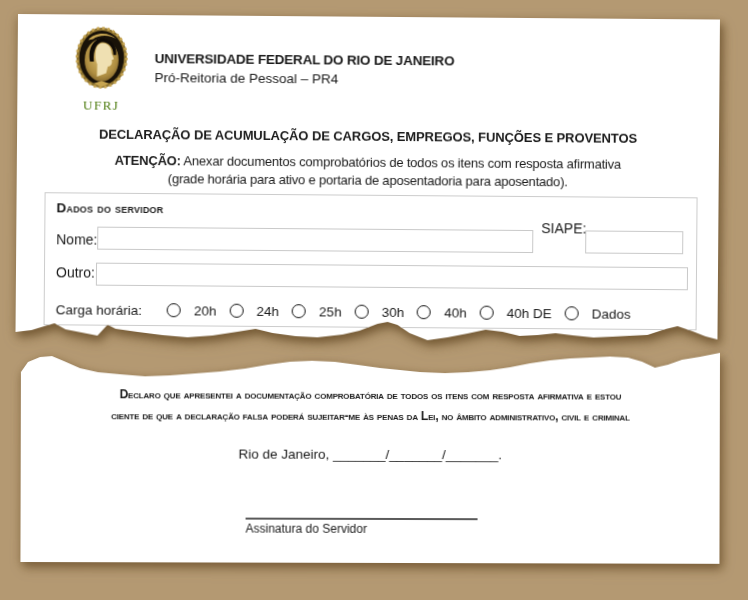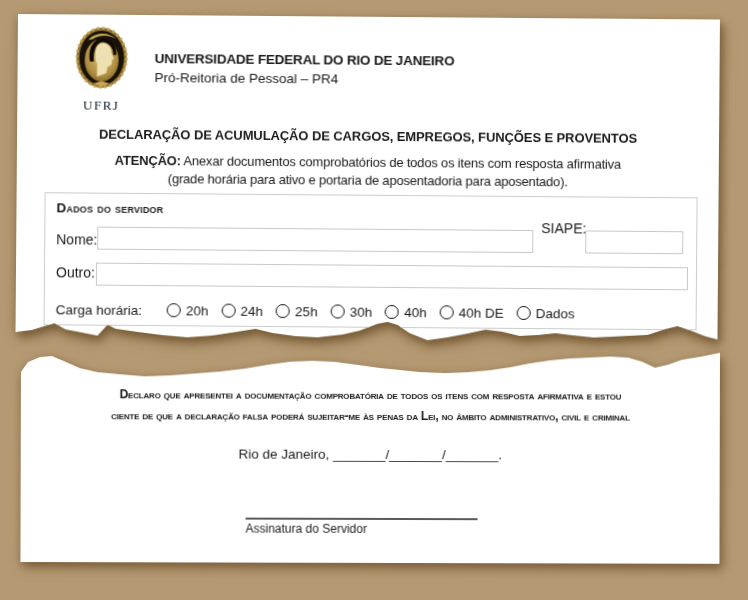--- a/index.html
+++ b/index.html
@@ -23,42 +23,42 @@
   }
   .paper{position:absolute;inset:0;background:#ffffff;}
   .paper.top-sheet{
     clip-path:polygon(0px 0px,702px 0px,702px 320px,690px 317px,677px 312px,662px 307px,650px 310px,632px 316px,614px 317px,597px 318px,578px 319px,557px 317px,540px 315px,522px 317px,504px 318px,487px 314px,470px 312px,452px 316px,432px 320px,412px 323px,394px 316px,382px 308px,372px 305px,362px 307px,344px 314px,327px 318px,302px 321px,280px 320px,257px 317px,240px 313px,222px 316px,197px 320px,172px 322px,147px 320px,122px 317px,100px 314px,92px 310px,82px 321px,66px 318px,50px 315px,39px 309px,32px 311px,16px 316px,0px 318px);
   }
   .paper.bottom-sheet{
     clip-path:polygon(0px 22px,7px 12px,19px 7px,31px 6px,43px 11px,59px 18px,77px 22px,99px 24px,124px 26px,149px 25px,174px 23px,199px 21px,224px 18px,247px 14px,269px 11px,291px 10px,314px 11px,337px 14px,359px 17px,379px 19px,399px 21px,424px 22px,447px 21px,469px 19px,489px 16px,509px 12px,529px 9px,549px 7px,569px 6px,589px 5px,607px 6px,621px 10px,634px 16px,647px 13px,661px 8px,679px 5px,699px 1px,699px 212px,0px 212px);
   }
   
   .logo{position:absolute;left:52px;top:12px;width:64px;text-align:center;}
-  .logo-label{font-family:"Liberation Serif",serif;font-size:13px;letter-spacing:1.5px;color:#0f172a;margin-top:1px;}
+  .logo-label{font-family:"Liberation Serif",serif;font-size:13px;letter-spacing:1.5px;color:#4d7c0f;margin-top:1px;}
   .org{position:absolute;left:137px;top:36px;}
   .org-name{font-size:13.5px;font-weight:bold;letter-spacing:-0.2px;}
   .org-dept{font-size:13.5px;margin-top:4px;}
   .form-title{position:absolute;left:0;right:0;top:112px;text-align:center;font-weight:bold;font-size:13px;letter-spacing:-0.1px;white-space:nowrap;}
   .attn{position:absolute;left:0;right:0;text-align:center;font-size:13px;letter-spacing:-0.2px;white-space:nowrap;}
   .attn.l1{top:138px;}
   .attn.l2{top:156px;}
   
   .fieldset{position:absolute;left:28px;top:178px;width:651px;height:131px;border:1px solid #cccccc;}
   .legend{position:absolute;left:40px;top:186px;font-variant:small-caps;font-weight:bold;font-size:13.5px;letter-spacing:.2px;}
   .flabel{position:absolute;font-size:14px;}
   .finput{position:absolute;border:1px solid #c9c9c9;background:#fff;height:23px;box-sizing:border-box;font-size:13px;padding:0 4px;outline:none;font-family:"Liberation Sans",sans-serif;}
   .lbl-nome{left:40px;top:217px;}
   .in-nome{left:81px;top:212px;width:436px;}
   .lbl-siape{left:525px;top:202px;}
   .in-siape{left:569px;top:212px;width:98px;}
   .lbl-cargo{left:40px;top:250px;}
   .in-cargo{left:80px;top:248px;width:592px;}
   .radio-row{position:absolute;left:40px;top:286px;height:18px;display:flex;align-items:center;gap:13px;font-size:13.5px;white-space:nowrap;}
   .radio-row .carga-label{margin-right:12px;}
-  .opt{display:flex;align-items:center;gap:5px;cursor:pointer;}
+  .opt{display:flex;align-items:center;gap:13px;cursor:pointer;}
   .radio{width:12px;height:12px;border:1.7px solid #111;border-radius:50%;background:#fff;display:inline-block;flex:none;}
   
   .decl{position:absolute;left:0;right:0;text-align:center;font-weight:bold;font-variant:small-caps;font-size:12px;letter-spacing:-0.2px;white-space:nowrap;}
   .decl.l1{top:37px;}
   .decl.l2{top:58px;}
   .date-line{position:absolute;left:0;right:0;top:96px;text-align:center;font-size:13.5px;}
   .sig-line{position:absolute;left:225px;top:167px;width:232px;border-top:2px solid #5a5a5a;}
   .sig-caption{position:absolute;left:225px;top:171px;width:232px;text-align:left;font-size:12px;}
 </style>
 </head>

